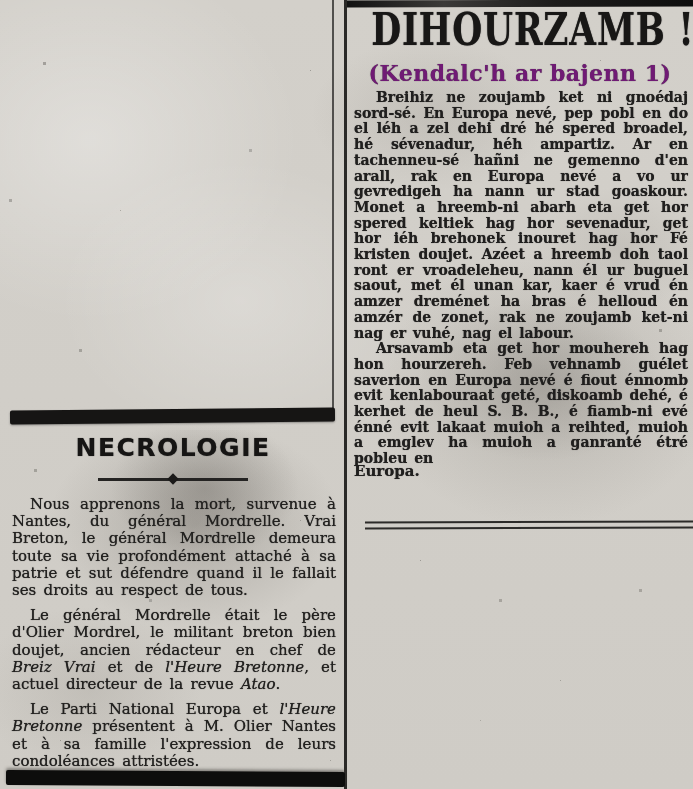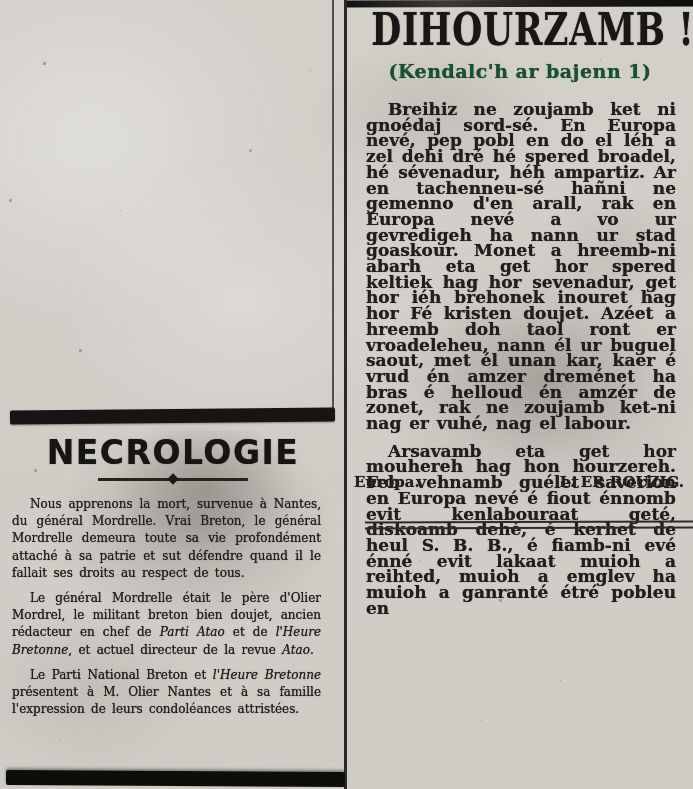--- a/index.html
+++ b/index.html
@@ -46,66 +46,66 @@
   }
   .rt-headline{
     position:absolute;left:347px;top:6px;width:346px;
     text-align:center;font-family:"DejaVu Serif",serif;font-weight:bold;
     font-size:40px;color:#181716;white-space:nowrap;
     transform:scaleX(.86) scaleY(1.1);transform-origin:50% 50%;
     letter-spacing:1px;text-shadow:0 0 1px rgba(20,20,20,.8);
   }
   .rt-subtitle{
     position:absolute;left:347px;top:60px;width:346px;text-align:center;
-    font-weight:bold;font-size:19px;color:#14532d;letter-spacing:.5px;
+    font-weight:bold;font-size:22px;color:#701a75;letter-spacing:.5px;
     text-shadow:0 0 .8px rgba(25,25,25,.8);
   }
   .rt-body{
     position:absolute;left:354px;top:90px;width:334px;color:#201f1e;
   }
   .rt-body p{
-    margin:12px;text-align:justify;text-indent:22px;
-    font-weight:bold;font-size:17px;line-height:15.7px;word-spacing:2px;
+    margin:0;text-align:justify;text-indent:22px;
+    font-weight:bold;font-size:14px;line-height:15.7px;word-spacing:2px;
     text-shadow:0 0 .7px rgba(28,28,28,.85);
   }
   .rt-closing{
-    position:absolute;left:354px;top:473px;width:330px;
+    position:absolute;left:354px;top:462px;width:330px;
     display:flex;justify-content:space-between;align-items:baseline;
     font-weight:bold;font-size:15px;color:#201f1e;
     text-shadow:0 0 .7px rgba(28,28,28,.85);
   }
   .rt-doublerule{
     position:absolute;left:365px;top:521px;width:328px;height:4px;
     border-top:2px solid #2c2b29;border-bottom:2px solid #2c2b29;
     transform:rotate(-.2deg);
   }
   
   .lt-topbar{
     position:absolute;left:10px;top:409px;width:325px;height:14px;
     background:#161514;border-radius:2px;transform:rotate(-.5deg);
     box-shadow:0 1px 2px rgba(40,40,40,.4);
   }
   .lt-title{
     position:absolute;left:8px;top:433px;width:330px;text-align:center;
-    font-family:"DejaVu Sans",sans-serif;font-weight:bold;font-size:33px;
+    font-family:"DejaVu Sans",sans-serif;font-weight:bold;font-size:25px;
     letter-spacing:1.5px;color:#161514;text-shadow:0 0 1px rgba(20,20,20,.7);
   }
   .lt-ornament{
     position:absolute;left:98px;top:478px;width:150px;height:3px;background:#242322;
   }
   .lt-ornament::after{
     content:"";position:absolute;left:calc(50% - 4px);top:-3px;width:8px;height:8px;
     background:#1b1a19;transform:rotate(45deg);
   }
   .lt-body{
     position:absolute;left:12px;top:496px;width:324px;color:#22211f;
   }
   .lt-body p{
-    margin:0 15px 8px 0;text-align:justify;text-indent:18px;
-    font-size:12px;line-height:17.2px;word-spacing:2.5px;
+    margin:0 0 8px 0;text-align:justify;text-indent:18px;
+    font-size:15px;line-height:17.2px;word-spacing:2.5px;
     text-shadow:0 0 .8px rgba(30,30,30,.9);
   }
   .lt-body .it{font-style:italic;}
   .lt-bottombar{
     position:absolute;left:6px;top:771px;width:339px;height:15px;
     background:#0d0d0c;border-radius:2px;transform:rotate(.35deg);
     box-shadow:0 -2px 3px rgba(60,58,54,.5);
   }
   .smudge-necro{
     position:absolute;left:110px;top:430px;width:190px;height:130px;
@@ -131,25 +131,24 @@
 
 <div class="rt-topband"></div>
 <div class="rt-headline">DIHOURZAMB !</div>
 <div class="rt-subtitle">(Kendalc'h ar bajenn 1)</div>
 <div class="rt-body">
     <p>Breihiz ne zoujamb ket ni gnoédaj sord-sé. En Europa nevé, pep pobl en do el léh a zel dehi dré hé spered broadel, hé sévenadur, héh ampartiz. Ar en tachenneu-sé hañni ne gemenno d'en arall, rak en Europa nevé a vo ur gevredigeh ha nann ur stad goaskour. Monet a hreemb-ni abarh eta get hor spered keltiek hag hor sevenadur, get hor iéh brehonek inouret hag hor Fé kristen doujet. Azéet a hreemb doh taol ront er vroadeleheu, nann él ur buguel saout, met él unan kar, kaer é vrud én amzer dreménet ha bras é helloud én amzér de zonet, rak ne zoujamb ket-ni nag er vuhé, nag el labour.</p>
     <p>Arsavamb eta get hor mouhereh hag hon hourzereh. Feb vehnamb guélet saverion en Europa nevé é fiout énnomb evit kenlabouraat geté, diskoamb dehé, é kerhet de heul S. B. B., é fiamb-ni evé énné evit lakaat muioh a reihted, muioh a emglev ha muioh a ganranté étré pobleu en</p>
   </div>
 <div class="rt-closing">
   <span>Europa.</span>
-  <span>L. ER ROUZIG.</span>
 </div>
 <div class="rt-doublerule"></div>
 
 <div class="lt-topbar"></div>
 <div class="lt-title">NECROLOGIE</div>
 <div class="lt-ornament"></div>
 <div class="lt-body">
     <p><span>Nous apprenons la mort, survenue à Nantes, du général Mordrelle. Vrai Breton, le général Mordrelle demeura toute sa vie profondément attaché à sa patrie et sut défendre quand il le fallait ses droits au respect de tous.</span></p>
-    <p><span>Le général Mordrelle était le père d'Olier Mordrel, le militant breton bien doujet, ancien rédacteur en chef de </span><span class="it">Parti Atao</span><span> et de </span><span class="it">l'Heure Bretonne</span><span>, et actuel directeur de la revue </span><span class="it">Atao</span><span>.</span></p>
-    <p><span>Le Parti National Breton et </span><span class="it">l'Heure Bretonne</span><span> présentent à M. Olier Nantes et à sa famille l'expression de leurs condoléances attristées.</span></p>
+    <p><span>Le général Mordrelle était le père d'Olier Mordrel, le militant breton bien doujet, ancien rédacteur en chef de </span><span class="it">Breiz Vrai</span><span> et de </span><span class="it">l'Heure Bretonne</span><span>, et actuel directeur de la revue </span><span class="it">Atao</span><span>.</span></p>
+    <p><span>Le Parti National Europa et </span><span class="it">l'Heure Bretonne</span><span> présentent à M. Olier Nantes et à sa famille l'expression de leurs condoléances attristées.</span></p>
   </div>
 <div class="lt-bottombar"></div>
 
 </body></html>

